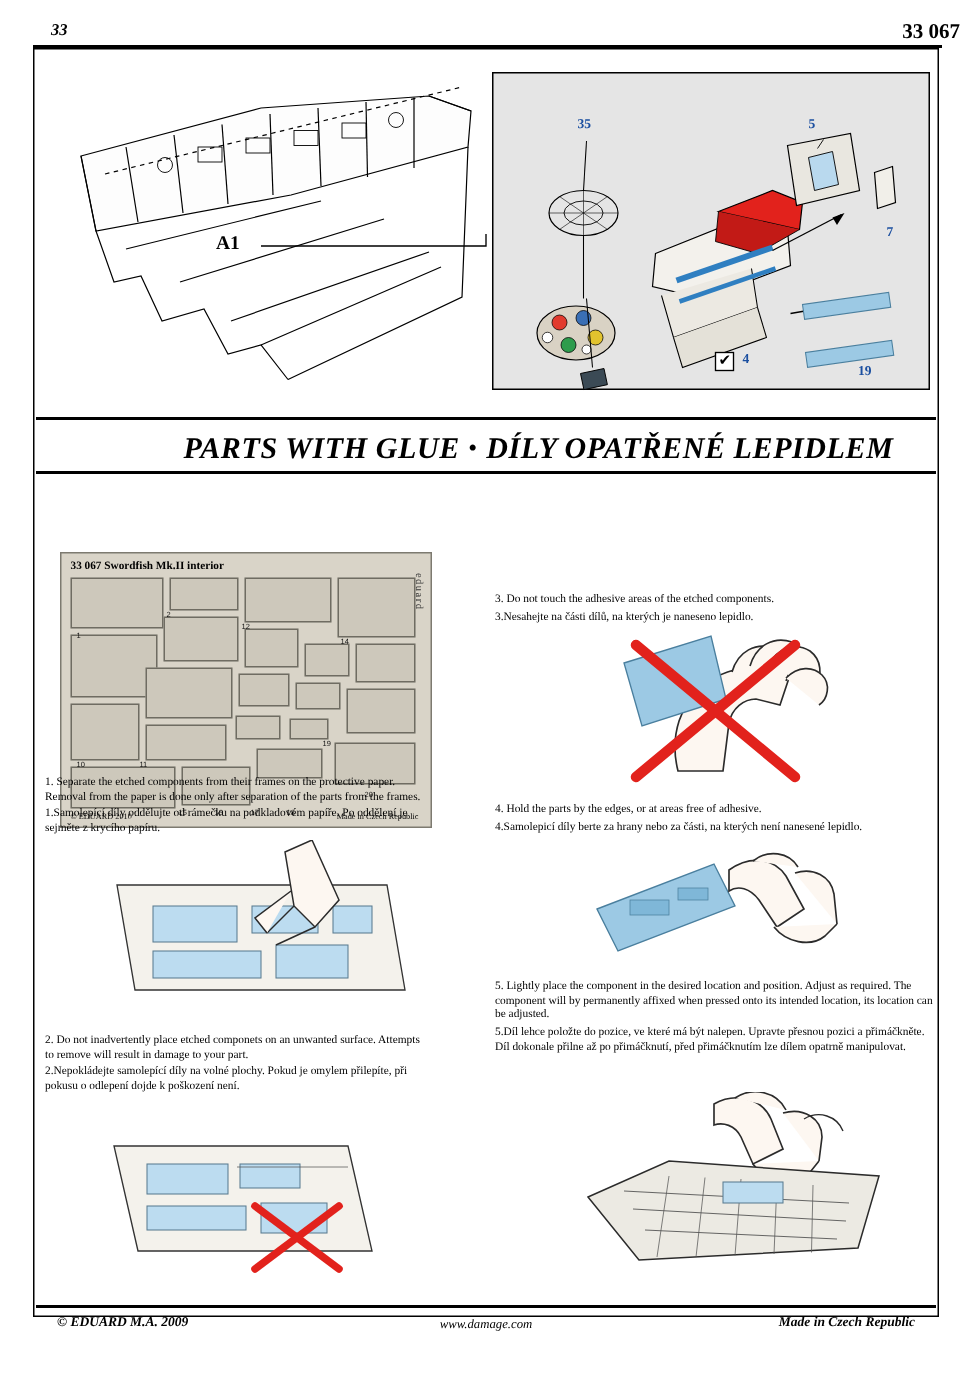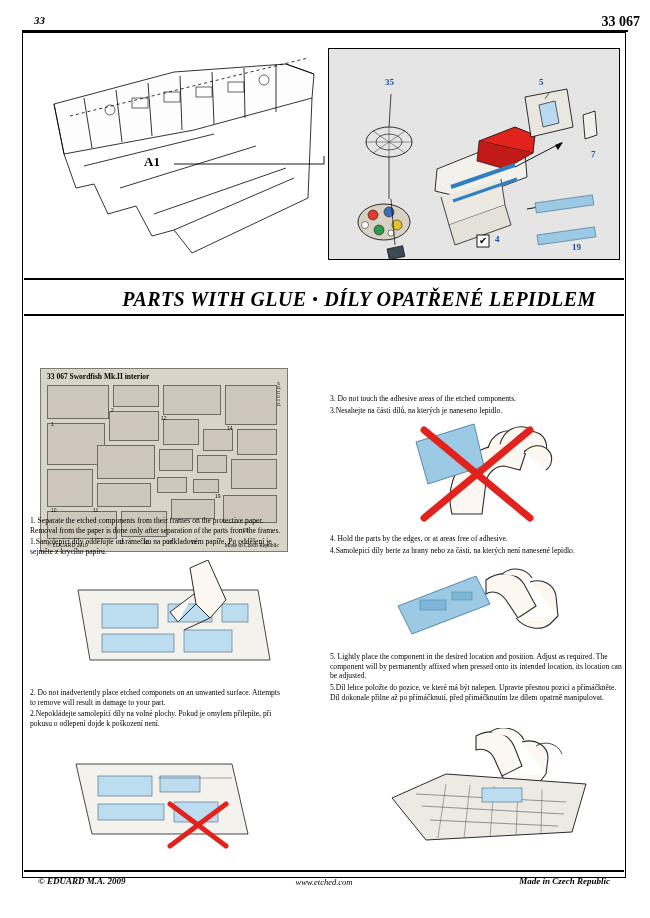--- a/index.html
+++ b/index.html
@@ -326,17 +326,17 @@
         <line x1="156" y1="62" x2="155" y2="107"></line>
       </g>
       <rect x="96" y="60" width="40" height="14" fill="#bcdcf0" stroke="#5b7d91" stroke-width="0.7"></rect>
       <path d="M150 18 C160 12 172 16 176 26" fill="none" stroke="#2b2b2b" stroke-width="0.9"></path>
     </g>
   </svg>
 
   <div class="foot-rule"></div>
   <div class="foot">
     <div class="fl">© EDUARD  M.A. 2009</div>
-    <div class="fc">www.etched.com</div>
+    <div class="fc">www.damage.com</div>
     <div class="fr">Made in Czech Republic</div>
   </div>
 
 </div>
 
 </body></html>

